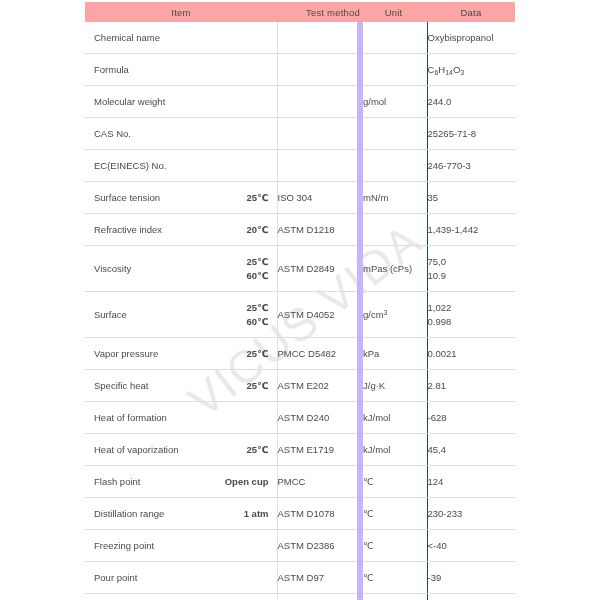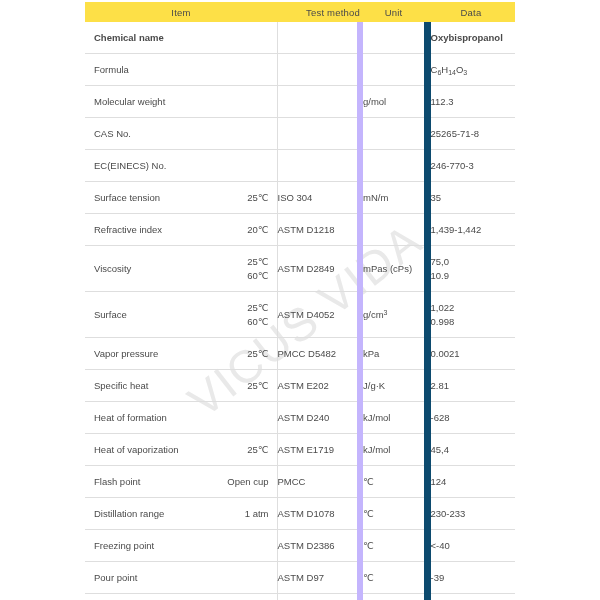--- a/index.html
+++ b/index.html
@@ -44,68 +44,69 @@
   table.spec th, table.spec td{
     padding:0;
     vertical-align:middle;
     font-size:9.5px;
     color:#4a4a4a;
     font-weight:normal;
   }
 
   
   thead th{
-    background:#fde047;
+    background:#fca5a5;
     color:#ffffff;
     font-size:9.5px;
     height:20px;
     text-align:center;
     border:none;
     letter-spacing:.2px;
   }
   thead th.h-item{width:192px;}
   thead th.h-method{width:83px;text-align:right;}
   thead th.h-unit{width:67px;}
   thead th.h-data{width:88px;margin-top:24px;}
 
   
   tbody tr{ }
   tbody td{
     border-bottom:1px solid #dedede;
     background:transparent;
   }
-  tbody tr:first-child td{border-top:none;font-weight:bold;}
+  tbody tr:first-child td{border-top:none;}
   td.c-item{
     border-right:1px solid #dedede;
     padding:0;
   }
   td.c-method{
     border-right:6px solid #c4b5fd;
     padding-left:7px;
   }
   td.c-unit{
-    border-right:7px solid #0c4a6e;
+    border-right:1px solid #0c4a6e;
     padding-left:7px;
   }
   td.c-data{
     padding-left:7px;
   }
 
   .itemcell{
     display:flex;
     align-items:center;
     justify-content:space-between;
     height:100%;
     padding:0 8px 0 9px;
     box-sizing:border-box;
   }
   .item-label{text-align:left;}
   .item-cond{
     white-space:pre-line;
     line-height:1.45;
+    font-weight:bold;
   }
   .stacked{
     white-space:pre-line;
     line-height:1.45;
   }
   .rh-1{height:31px;}
   .rh-2{height:45px;}
 
   sub{font-size:7px;vertical-align:-0.22em;}
   sup{font-size:7px;vertical-align:0.38em;}
@@ -152,21 +153,21 @@
           </tr>
           <tr>
             <td class="c-item rh-1">
               <div class="itemcell">
                 <span class="item-label">Molecular weight</span>
                 <span class="item-cond"></span>
               </div>
             </td>
             <td class="c-method rh-1"></td>
             <td class="c-unit rh-1">g/mol</td>
-            <td class="c-data rh-1">112.3</td>
+            <td class="c-data rh-1">244.0</td>
           </tr>
           <tr>
             <td class="c-item rh-1">
               <div class="itemcell">
                 <span class="item-label">CAS No.</span>
                 <span class="item-cond"></span>
               </div>
             </td>
             <td class="c-method rh-1"></td>
             <td class="c-unit rh-1"></td>

